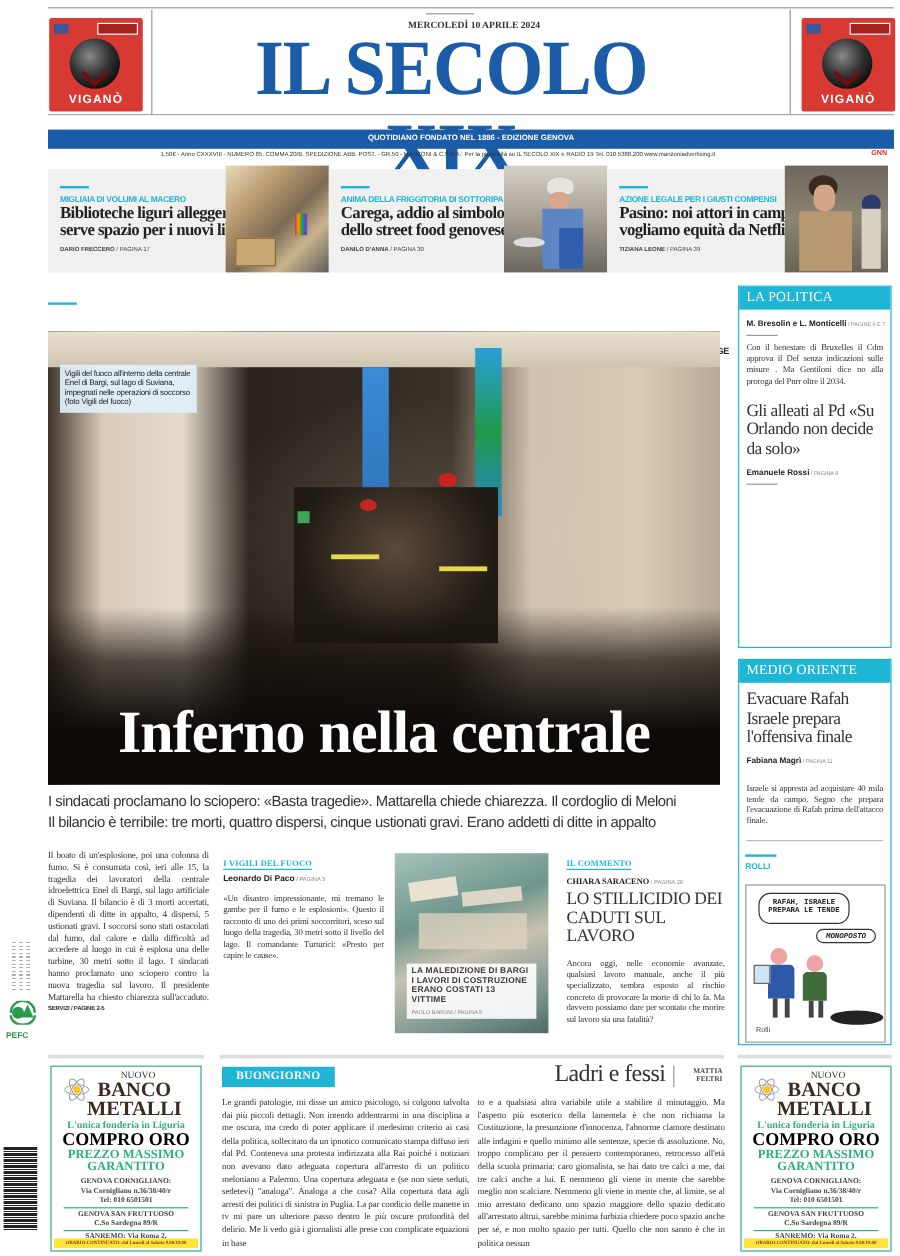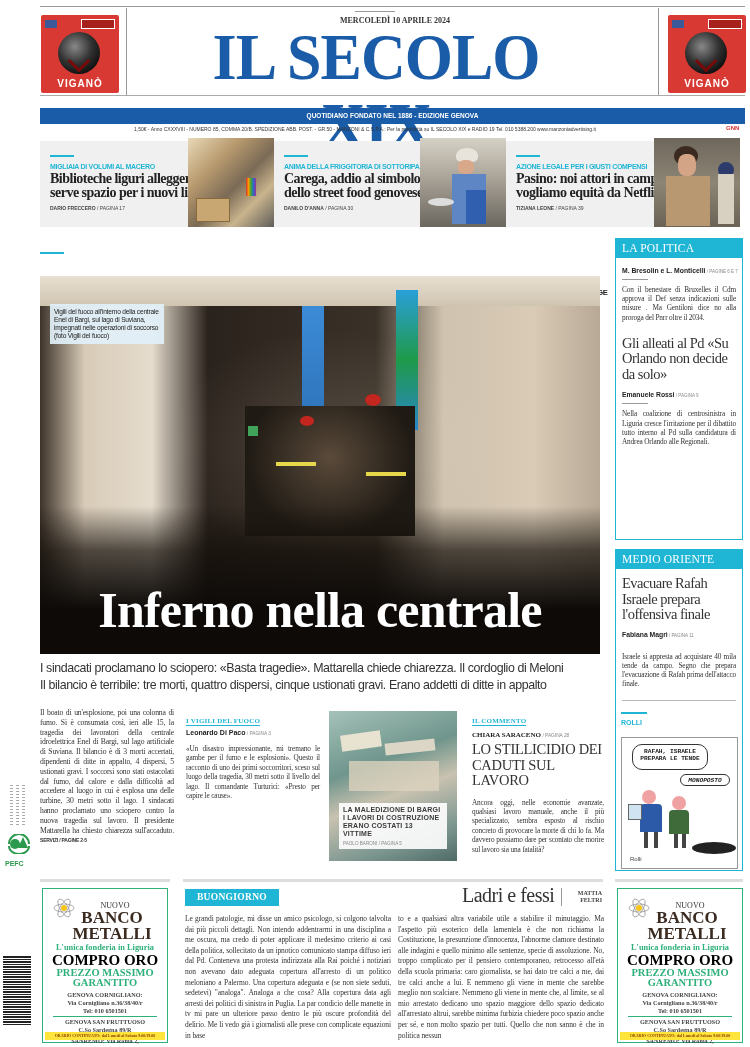--- a/index.html
+++ b/index.html
@@ -75,21 +75,21 @@
   .side-rule { margin: 5px 6px; width: 26px; height: 1px; background: #999; }
   .side-body { font-size: 7.3px; line-height: 9.2px; color: #333; padding: 0 6px; text-align: justify; letter-spacing: -0.15px; }
   .rolli-bar { left: 621px; top: 712px; width: 26px; height: 2px; background: #1fb6d6; }
   .rolli { left: 621px; top: 719px; font-size: 7px; font-weight: bold; color: #1fb6d6; font-family:"Liberation Sans",sans-serif; }
   .cartoon { left: 621px; top: 737px; width: 117px; height: 132px; border: 1px solid #999; background: #fff; overflow: hidden; }
   .bubble { position:absolute; background:#fff; border:1px solid #333; border-radius: 10px; text-align:center; font-family:"Liberation Mono",monospace; font-weight:bold; font-size:6.2px; line-height:7px; color:#222; }
 
   
   .bottom-rule { top: 879px; height: 3px; background: #ddd; }
   .ad { top: 888px; width: 126px; height: 155px; border: 1px solid #2eb07a; background: #fff; text-align: center; font-family: "Liberation Serif", serif; }
-  .ad .nuovo { font-size: 8px; color: #333; margin-top: 12px; margin-left:20px; }
+  .ad .nuovo { font-size: 8px; color: #333; margin-top: 2px; margin-left:20px; }
   .ad .atom { position:absolute; left:10px; top:8px; width:22px; height:22px; }
   .ad .banco { font-size: 17px; font-weight: bold; color: #3a2a20; line-height: 16px; margin-left:14px; }
   .ad .tag { font-size: 8.4px; font-weight: bold; color: #2eb07a; margin-top: 1px; }
   .ad .oro { font-size: 15px; font-weight: bold; color: #000000; line-height: 16px; }
   .ad .prezzo { font-size: 10.5px; font-weight: bold; color: #2eb07a; line-height: 10px; }
   .ad .addr { font-size: 6.2px; font-weight: bold; color: #444; line-height: 8px; }
   .ad .sep { height: 1px; background: #2eb07a; margin: 1px 10px; }
   .ad .hours { position:absolute; left:2px; right:2px; bottom:2px; height:8px; background:#ffe53b; font-size:4px; line-height:8px; color:#8a3a00; font-weight:bold; }
   .barcode { left: 3px; top: 955px; width: 28px; height: 70px; background: repeating-linear-gradient(0deg, #222 0 1px, #fff 1px 2px, #222 2px 4px, #fff 4px 5px); }
 
@@ -249,21 +249,20 @@
 </div>
 
 <div class="abs side-box" style="top:238px; height:302px;">
   <div class="side-tag serif">LA POLITICA</div>
   <div class="side-by" style="margin-top:9px;"><span style="font-size:6.8px; font-weight:bold; color:#222;">M. Bresolin e L. Monticelli</span><span> / PAGINE 6 E 7</span></div>
   <div class="side-rule"></div>
   <div class="side-body serif">Con il benestare di Bruxelles il Cdm approva il Def senza indicazioni sulle misure . Ma Gentiloni dice no alla proroga del Pnrr oltre il 2034.</div>
   <div class="side-head serif" style="margin-top:14px;">Gli alleati al Pd «Su Orlando non decide da solo»</div>
   <div class="side-by" style="margin-top:9px;"><span style="font-size:6.8px; font-weight:bold; color:#222;">Emanuele Rossi</span><span> / PAGINA 9</span></div>
   <div class="side-rule"></div>
-  <div class="side-body serif">Nella coalizione di centrosinistra in Liguria cresce l'irritazione per il dibattito tutto interno al Pd sulla candidatura di Andrea Orlando alle Regionali.</div>
 </div>
 
 <div class="abs side-box" style="top:549px; height:322px;">
   <div class="side-tag serif">MEDIO ORIENTE</div>
   <div class="side-head serif" style="margin-top:7px;">Evacuare Rafah Israele prepara l'offensiva finale</div>
   <div class="side-by" style="margin-top:8px;"><span style="font-size:6.8px; font-weight:bold; color:#222;">Fabiana Magrì</span><span> / PAGINA 11</span></div>
   <div class="side-rule" style="width:0; height:4px; background:transparent;"></div>
   <div class="side-body serif">Israele si appresta ad acquistare 40 mila tende da campo. Segno che prepara l'evacuazione di Rafah prima dell'attacco finale.</div>
   <div style="margin:12px 6px 0; height:1px; background:#bbb;"></div>
 </div>

